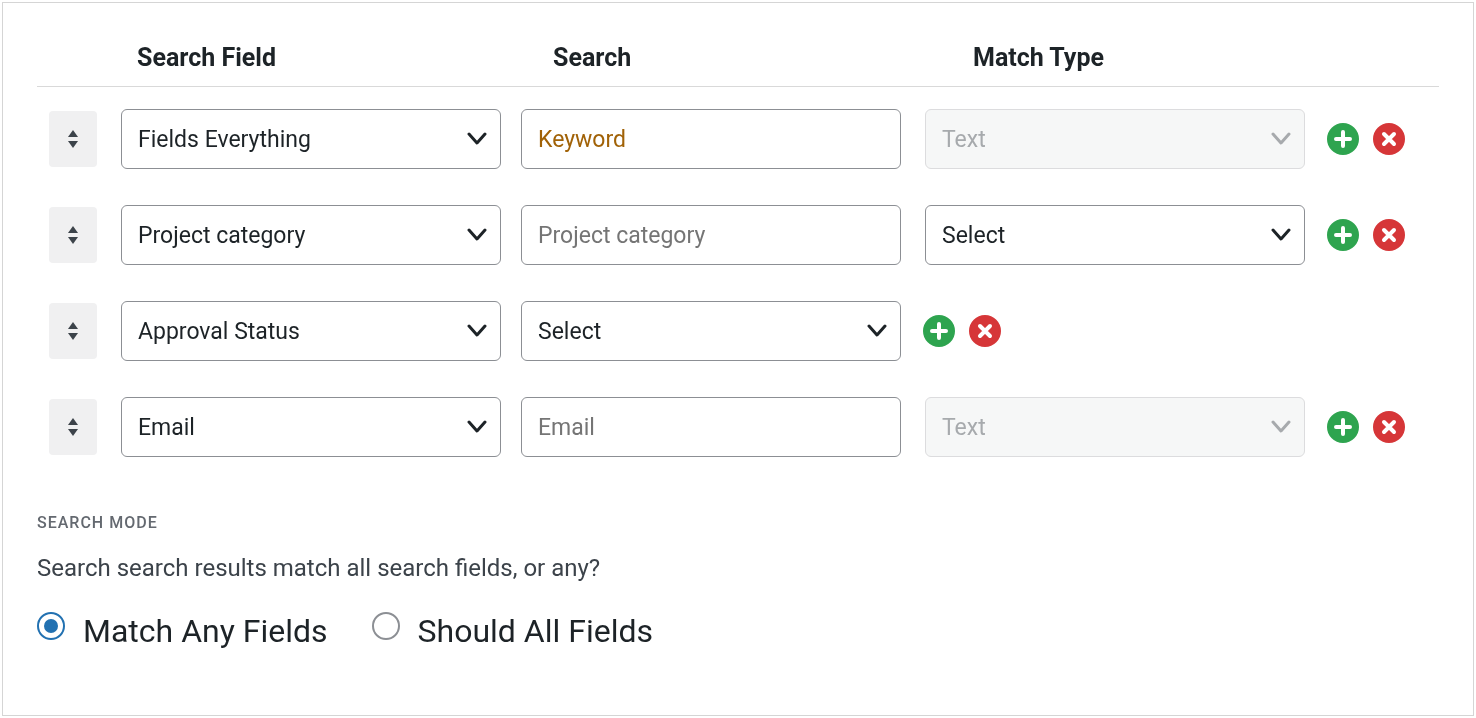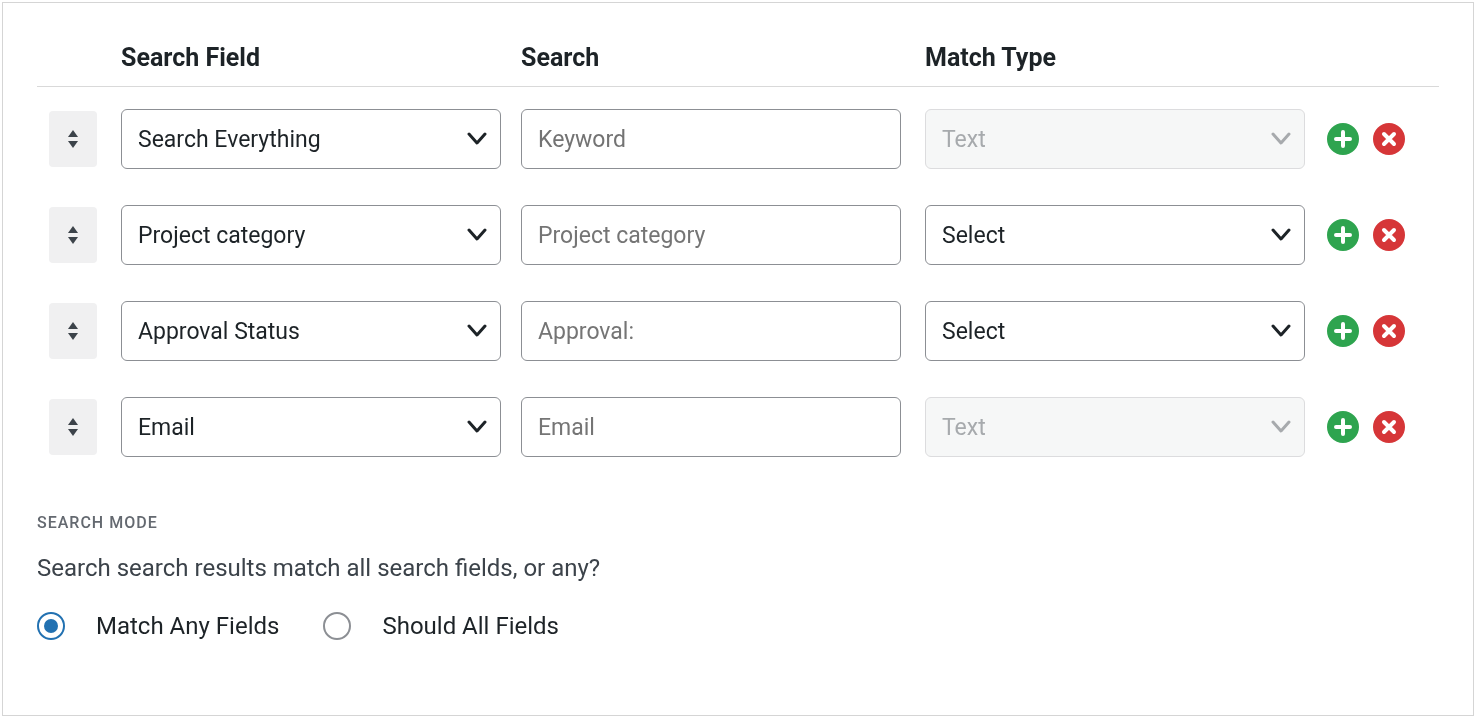--- a/index.html
+++ b/index.html
@@ -19,20 +19,21 @@
   }
   .inner {
     padding: 0 34px 30px 34px;
   }
   .table-header {
     display: flex;
     align-items: flex-end;
     padding: 40px 0 14px 0;
     border-bottom: 1px solid #d9d9d9;
     margin-left: 0;
+    gap: 16px;
   }
   .col-drag { width: 84px; flex-shrink:0; }
   .col-field { width: 400px; flex-shrink:0; }
   .col-label { width: 404px; flex-shrink:0; }
   .col-type { width: 380px; flex-shrink:0; }
   .col-actions { width: 120px; flex-shrink:0; display:flex; align-items:center; gap:14px; padding-left:22px;}
   .th {
     font-size: 25px;
     font-weight: 700;
     color: #1d2327;
@@ -89,21 +90,21 @@
   }
   .select-caret svg { display:block; }
   .label-input-wrap { width: 380px; }
   .label-input {
     width: 100%;
     height: 60px;
     border: 1px solid #8c8f94;
     border-radius: 6px;
     background: #fff;
     font-size: 23px;
-    color: #737373;
+    color: #a16207;
     padding: 0 16px;
     font-family: inherit;
   }
   .label-input.placeholder { color: #7b7f84; }
   .icon-btn {
     width: 32px;
     height: 32px;
     border-radius: 50%;
     display: inline-flex;
     align-items: center;
@@ -130,22 +131,22 @@
   }
   .radio-row {
     margin-top: 30px;
     display: flex;
     gap: 44px;
     align-items: center;
   }
   .radio-opt {
     display: flex;
     align-items: flex-start;
-    gap: 31px;
-    font-size: 24px;
+    gap: 18px;
+    font-size: 32px;
     color: #1d2327;
     cursor: pointer;
   }
   .radio-circle {
     width: 28px; height: 28px;
     border: 2px solid #8c8f94;
     border-radius: 50%;
     display:inline-flex; align-items:center; justify-content:center;
     background:#fff;
   }
@@ -173,21 +174,21 @@
           <div class="col-drag">
             <div class="drag-handle">
               <svg width="16" height="24" viewBox="0 0 16 24">
                 <path d="M8 3 L13 10 L3 10 Z" fill="#3c434a"></path>
                 <path d="M8 21 L3 14 L13 14 Z" fill="#3c434a"></path>
               </svg>
             </div>
           </div>
           <div class="col-field">
             <div class="select-wrap">
-              <div class="select-control" tabindex="0">Search Everything</div>
+              <div class="select-control" tabindex="0">Fields Everything</div>
               <span class="select-caret">
                 <svg width="20" height="14" viewBox="0 0 20 14">
                   <path d="M2 2 L10 11 L18 2" stroke="#1d2327" stroke-width="3" fill="none" stroke-linecap="round" stroke-linejoin="round"></path>
                 </svg>
               </span>
             </div>
           </div>
           <div class="col-label">
             <div class="label-input-wrap"><input type="text" class="label-input" value="Keyword" style=""></div>
           </div>
@@ -278,23 +279,20 @@
           </div>
           <div class="col-field">
             <div class="select-wrap">
               <div class="select-control" tabindex="0">Approval Status</div>
               <span class="select-caret">
                 <svg width="20" height="14" viewBox="0 0 20 14">
                   <path d="M2 2 L10 11 L18 2" stroke="#1d2327" stroke-width="3" fill="none" stroke-linecap="round" stroke-linejoin="round"></path>
                 </svg>
               </span>
             </div>
-          </div>
-          <div class="col-label">
-            <div class="label-input-wrap"><input type="text" class="label-input placeholder" placeholder="Approval:" style=""></div>
           </div>
           <div class="col-type">
             <div class="select-wrap">
               <div class="select-control" tabindex="0">Select</div>
               <span class="select-caret">
                 <svg width="20" height="14" viewBox="0 0 20 14">
                   <path d="M2 2 L10 11 L18 2" stroke="#1d2327" stroke-width="3" fill="none" stroke-linecap="round" stroke-linejoin="round"></path>
                 </svg>
               </span>
             </div>

